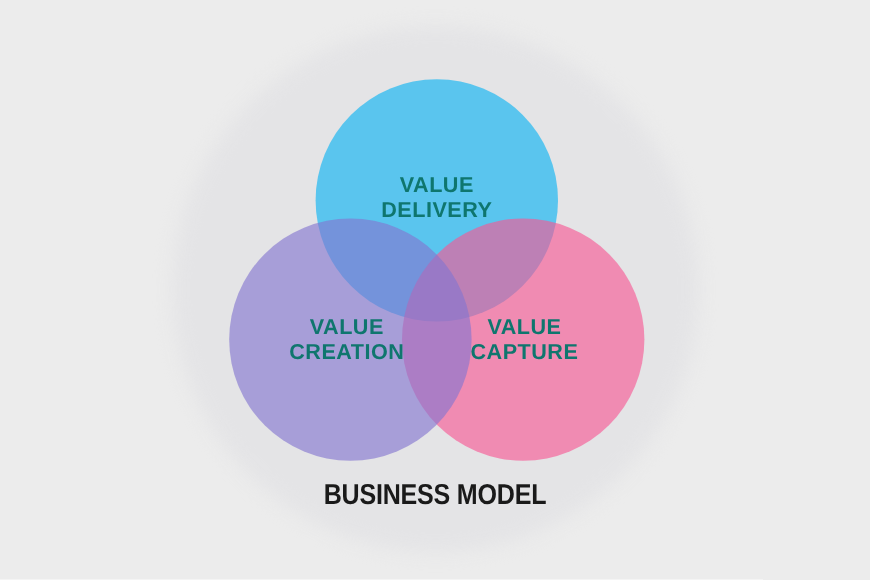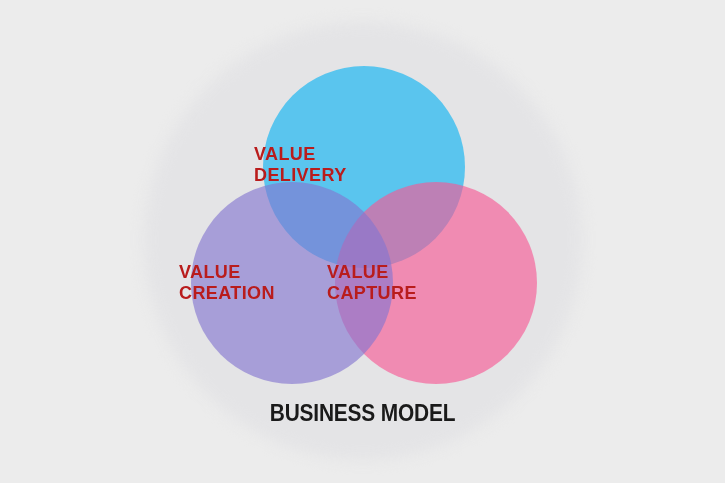--- a/index.html
+++ b/index.html
@@ -33,22 +33,22 @@
     border-radius: 50%;
   }
   .circle-delivery { left: 263px; top: 66px;  z-index: 1; }
   .circle-capture  { left: 335px; top: 182px; z-index: 2; }
   .circle-creation { left: 191px; top: 182px; z-index: 3; }
   
   .venn-label {
     position: absolute;
     z-index: 5;
     width: 220px;
-    text-align: left;
-    color: #b91c1c;
+    text-align: center;
+    color: #0f766e;
     font-size: 18px;
     font-weight: bold;
     letter-spacing: 0.4px;
     line-height: 21px;
     white-space: pre-line;
   }
   .label-delivery { left: 254px; top: 144px; }
   .label-creation { left: 179px; top: 262px; }
   .label-capture  { left: 327px; top: 262px; }
   

